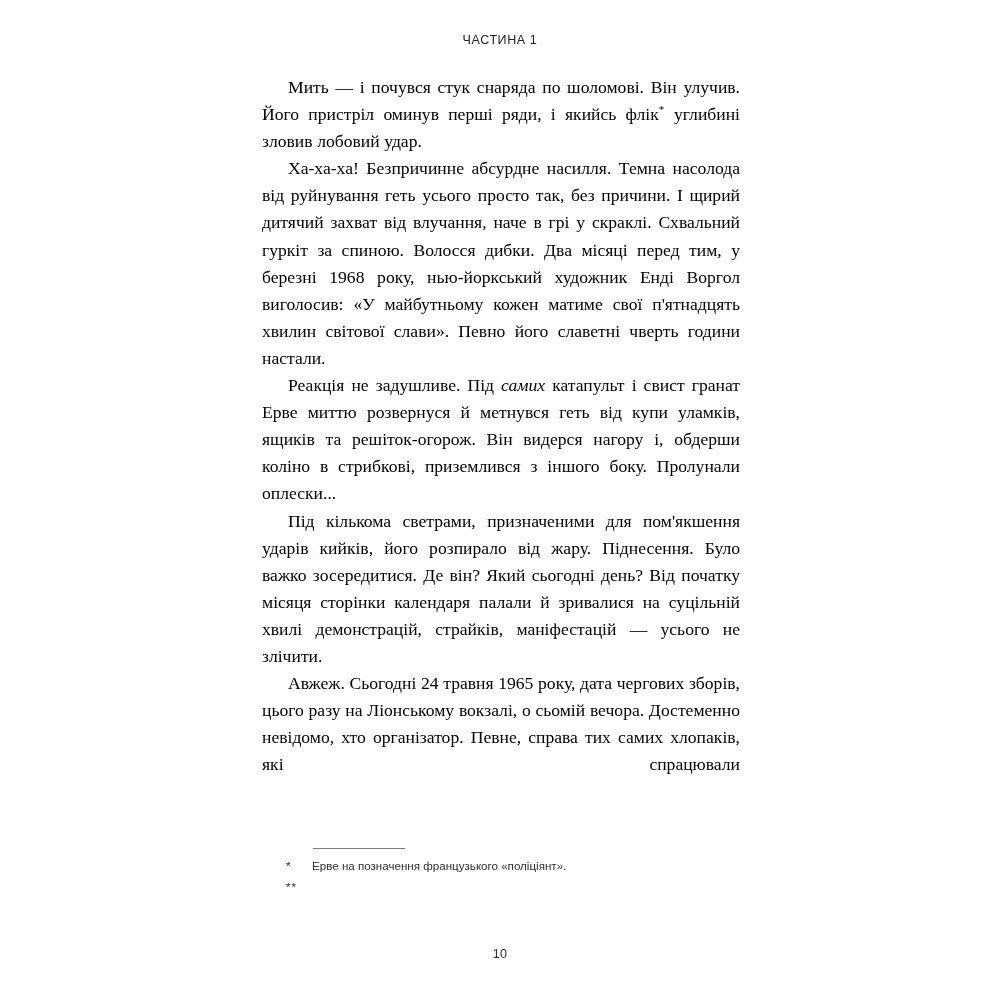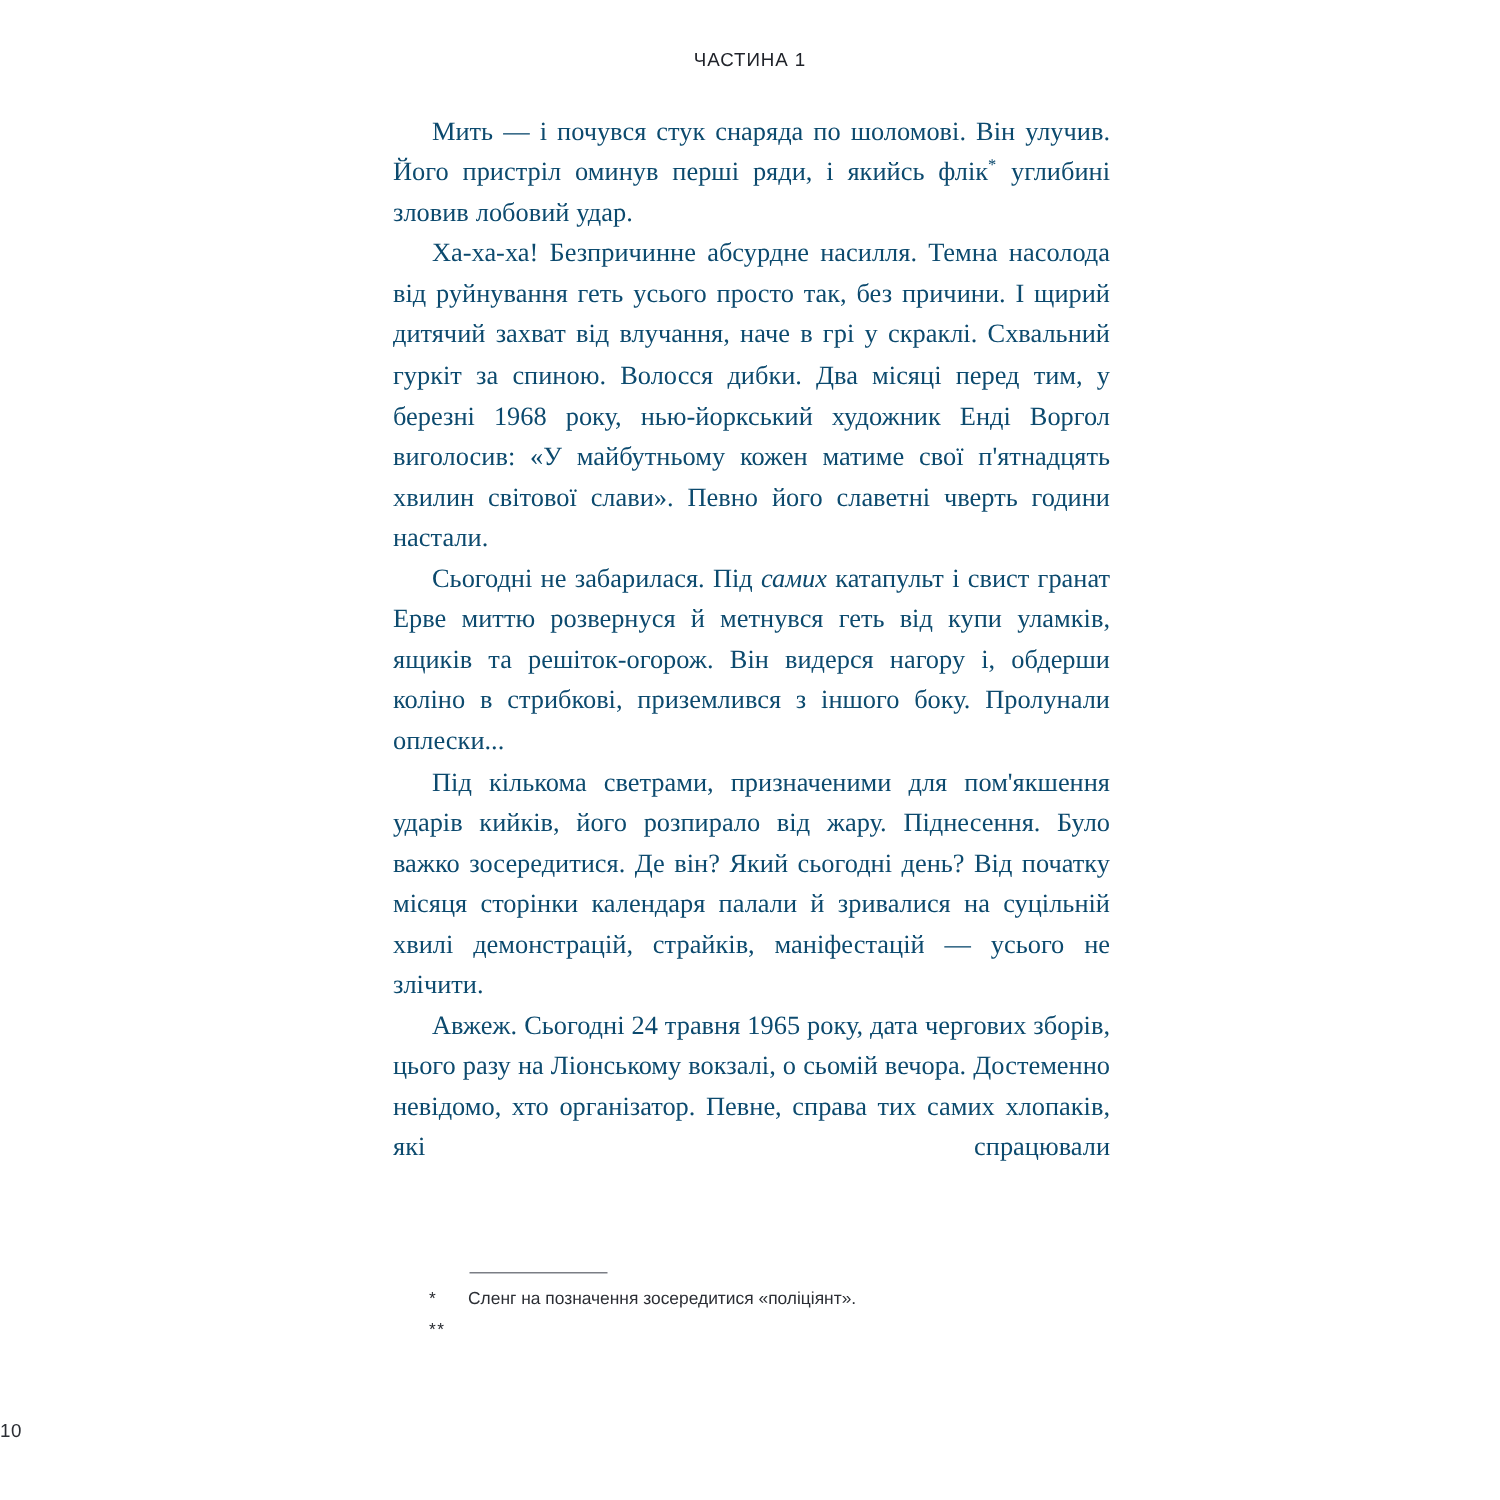--- a/index.html
+++ b/index.html
@@ -44,21 +44,21 @@
     top: 74px;
     width: 478px;
   }
 
   p.para {
     margin: 0;
     text-indent: 26px;
     text-align: justify;
     font-size: 17.6px;
     line-height: 27.1px;
-    color: #0c4a6e;
+    color: #000000;
     hyphens: manual;
     -webkit-hyphens: manual;
     word-spacing: 0.2px;
   }
 
   p.para.last-line-wide {
     text-align-last: justify;
   }
 
   .it { font-style: italic; }
@@ -107,54 +107,54 @@
     letter-spacing: 1px;
     font-size: 11.6px;
   }
 
   
   .folio {
     position: absolute;
     left: 0;
     top: 947px;
     width: 1000px;
-    text-align: left;
+    text-align: center;
     font-family: "Liberation Sans", sans-serif;
     font-size: 12.5px;
     color: #2b2e34;
     letter-spacing: 0.4px;
   }
 </style>
 </head>
 <body>
 
 <div class="page">
 
   <div class="running-head">ЧАСТИНА 1</div>
 
   <div class="text-block">
 
     <p class="para"><span>Мить — і почувся стук снаряда по шоломові. Він улучив. Його пристріл оминув перші ряди, і якийсь флік</span><span class="fn-ref">*</span><span> углибині зловив лобовий удар.</span></p>
 
     <p class="para">Ха-ха-ха! Безпричинне абсурдне насилля. Темна насолода від руйнування геть усього просто так, без причини. І щирий дитячий захват від влучання, наче в грі у скраклі. Схвальний гуркіт за спиною. Волосся дибки. Два місяці перед тим, у березні 1968 року, нью-йоркський художник Енді Воргол виголосив: «У майбутньому кожен матиме свої п'ятнадцять хвилин світової слави». Певно його славетні чверть години настали.</p>
 
 
-    <p class="para"><span>Сьогодні не забарилася. Під </span><span class="it">самих</span><span> катапульт і свист гранат Ерве миттю розвернуся й метнувся геть від купи уламків, ящиків та решіток-огорож. Він видерся нагору і, обдерши коліно в стрибкові, приземлився з іншого боку. Пролунали оплески...</span></p>
+    <p class="para"><span>Реакція не задушливе. Під </span><span class="it">самих</span><span> катапульт і свист гранат Ерве миттю розвернуся й метнувся геть від купи уламків, ящиків та решіток-огорож. Він видерся нагору і, обдерши коліно в стрибкові, приземлився з іншого боку. Пролунали оплески...</span></p>
 
     <p class="para">Під кількома светрами, призначеними для пом'якшення ударів кийків, його розпирало від жару. Піднесення. Було важко зосередитися. Де він? Який сьогодні день? Від початку місяця сторінки календаря палали й зривалися на суцільній хвилі демонстрацій, страйків, маніфестацій — усього не злічити.</p>
 
     <p class="para last-line-wide">Авжеж. Сьогодні 24 травня 1965 року, дата чергових зборів, цього разу на Ліонському вокзалі, о сьомій вечора. Достеменно невідомо, хто організатор. Певне, справа тих самих хлопаків, які спрацювали</p>
 
   </div>
 
   <div class="footnote-rule"></div>
 
   <div class="footnotes">
     <div class="footnote">
-      <span class="marker">*</span><span>Сленг на позначення зосередитися «поліціянт».</span>
+      <span class="marker">*</span><span>Ерве на позначення французького «поліціянт».</span>
     </div>
     <div class="footnote">
       <span class="marker">**</span>
     </div>
   </div>
 
   <div class="folio">10</div>
 
 </div>
 

